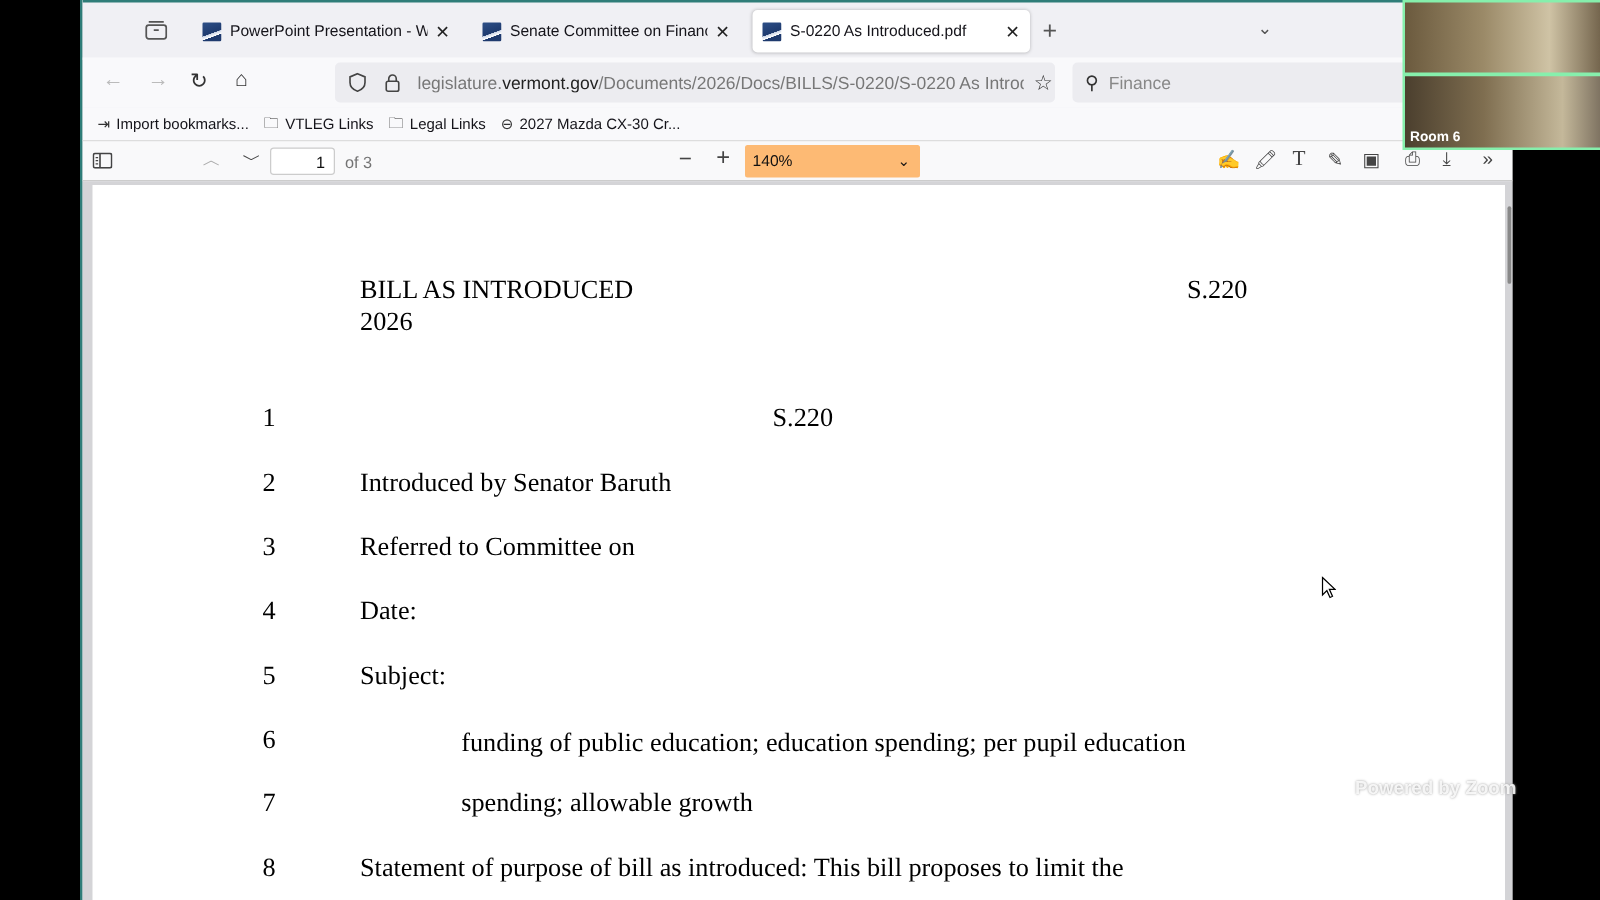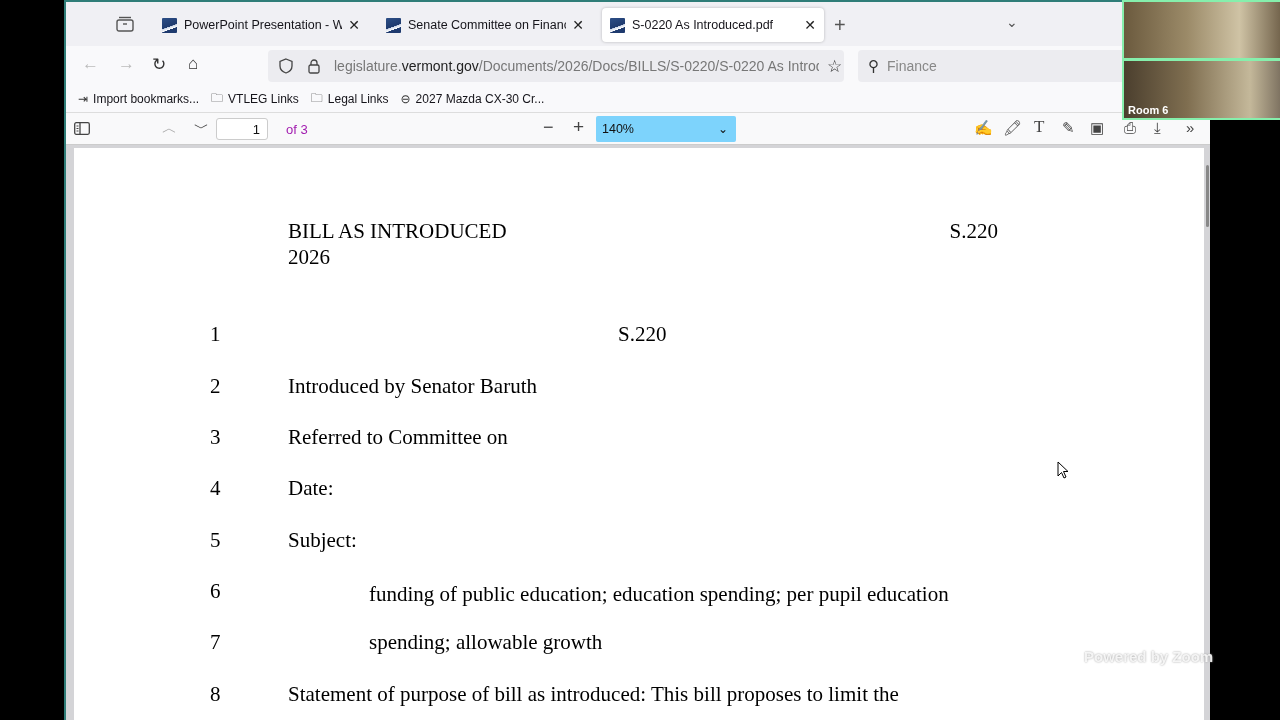--- a/index.html
+++ b/index.html
@@ -23,34 +23,34 @@
   .urlbar .url b { color:#222; font-weight:normal; }
   .urlbar .star { margin-left:8px; font-size:17px; color:#333; }
   .searchbar { position:absolute; left:792px; top:4px; width:354px; height:32px; background:#ececf0; border-radius:4px; display:flex; align-items:center; font-size:14px; color:#888; }
   .searchbar .q { margin:0 8px 0 10px; font-size:15px; color:#333; }
   .bookmarks { position:absolute; left:0; top:86px; width:100%; height:26px; background:#f9f9fb; display:flex; align-items:center; font-size:12px; color:#15141a; }
   .bm { display:flex; align-items:center; margin-left:12px; white-space:nowrap; }
   .bm .ic { margin-right:5px; font-size:12px; color:#333; }
   .pdftoolbar { position:absolute; left:0; top:112px; width:100%; height:33px; background:#f9f9fa; border-top:1px solid #ddd; border-bottom:1px solid #ccc; box-sizing:border-box; }
   .tb { position:absolute; top:6px; font-size:15px; color:#444; }
   .pageinput { position:absolute; left:150px; top:5px; width:52px; height:22px; background:#fff; border:1px solid #ccc; border-radius:3px; text-align:right; font-size:13px; line-height:22px; padding-right:7px; box-sizing:border-box; color:#111; }
-  .pagecount { position:absolute; left:220px; top:9px; font-size:13px; color:#a21caf; }
-  .zoomsel { position:absolute; left:530px; top:3px; width:140px; height:26px; background:#7dd3fc; border-radius:2px; font-size:12.5px; line-height:26px; padding-left:6px; box-sizing:border-box; color:#111; }
+  .pagecount { position:absolute; left:210px; top:9px; font-size:13px; color:#737373; }
+  .zoomsel { position:absolute; left:530px; top:3px; width:140px; height:26px; background:#fdba74; border-radius:2px; font-size:12.5px; line-height:26px; padding-left:6px; box-sizing:border-box; color:#111; }
   .zoomsel .chev { position:absolute; right:8px; top:0; font-size:12px; }
   .viewer { position:absolute; left:0; top:145px; width:100%; height:575px; background:#d4d4d7; }
   .page { position:absolute; left:8px; top:3px; width:1130px; height:580px; background:#fff; font-family:"Liberation Serif", serif; color:#000; }
   .hdr { position:absolute; font-size:21px; line-height:26px; }
   .ln { position:absolute; font-size:21px; }
   .scrollthumb { position:absolute; left:1140px; top:20px; width:3px; height:62px; background:#888; border-radius:2px; }
   .videopanel { position:absolute; left:1122px; top:0; width:246px; height:120px; background:#86efac; }
   .vid { position:absolute; left:2px; width:210px; background:linear-gradient(90deg,#6b5a3e,#9b8a68 30%,#cfc3a5 55%,#5a4a34 80%,#3b3228); }
   .vid1 { top:2px; height:56px; }
   .vid2 { top:61px; height:57px; background:linear-gradient(90deg,#4b3f2e,#7f6e50 30%,#c4b89a 60%,#4b4038 85%,#2d2620); }
   .roomlabel { position:absolute; left:4px; bottom:2px; color:#fff; font-size:11px; font-weight:bold; }
-  .zoomwm { position:absolute; left:1084px; top:648px; color:rgba(255,255,255,0.85); font-size:15px; font-weight:bold; text-shadow:0 0 2px #999; }
+  .zoomwm { position:absolute; left:1084px; top:622px; color:rgba(255,255,255,0.85); font-size:15px; font-weight:bold; text-shadow:0 0 2px #999; }
 </style>
 </head>
 <body>
 
 <div class="browser">
   <div class="tabbar">
     <svg class="tab-list-btn" viewBox="0 0 18 16">
         <rect x="1" y="4" width="16" height="11" rx="2" fill="none" stroke="#555" stroke-width="1.4"></rect>
         <line x1="3" y1="1.5" x2="15" y2="1.5" stroke="#555" stroke-width="1.4"></line>
         <line x1="7" y1="8" x2="11" y2="8" stroke="#555" stroke-width="1.4"></line>

